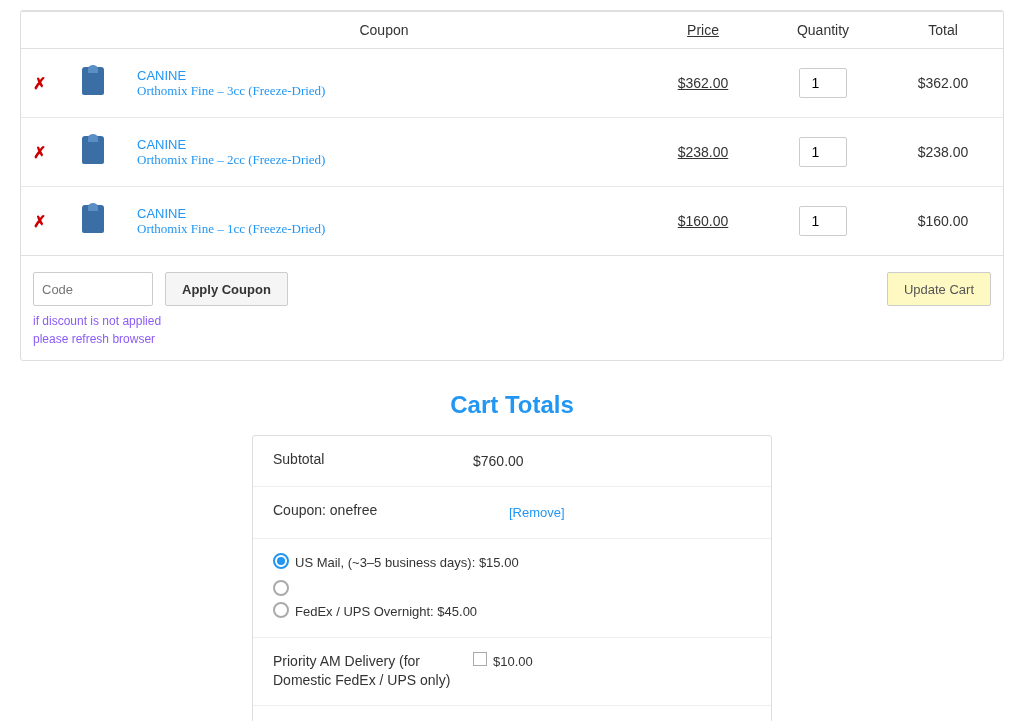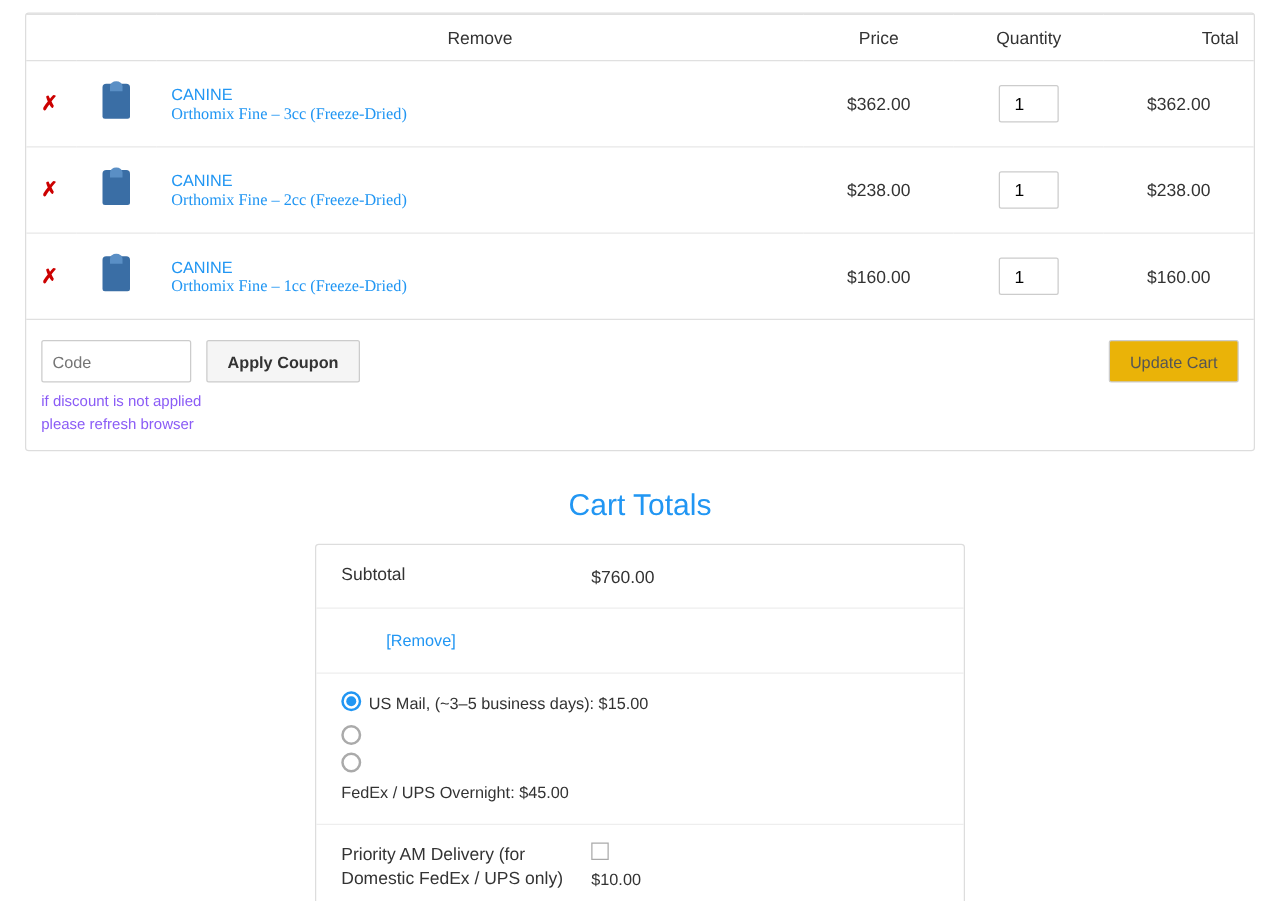--- a/index.html
+++ b/index.html
@@ -17,21 +17,21 @@
     }
 
     
     .cart-table {
       width: 100%;
       border-collapse: collapse;
       margin-bottom: 0;
     }
 
     .cart-table th {
-      text-align: right;
+      text-align: center;
       padding: 10px 12px;
       font-weight: normal;
       color: #333;
       border-bottom: 1px solid #e0e0e0;
       border-top: 1px solid #e0e0e0;
     }
 
     .cart-table th:nth-child(3),
     .cart-table th:nth-child(4),
     .cart-table th:nth-child(5) {
@@ -179,21 +179,21 @@
 
     .discount-note {
       font-size: 12px;
       color: #8b5cf6;
       line-height: 1.5;
     }
 
     .update-cart-btn {
       height: 34px;
       padding: 0 16px;
-      background: #eab308;
+      background: #fef9c3;
       border: 1px solid #ccc;
       font-size: 13px;
       cursor: pointer;
       border-radius: 2px;
       color: #555;
       align-self: flex-start;
     }
 
     
     .cart-container {
@@ -204,21 +204,21 @@
 
     
     .cart-totals-wrapper {
       display: flex;
       flex-direction: column;
       align-items: center;
     }
 
     .cart-totals-title {
       font-size: 24px;
-      font-weight: normal;
+      font-weight: bold;
       color: #2196F3;
       margin-bottom: 16px;
       text-align: center;
     }
 
     .cart-totals-box {
       width: 520px;
       border: 1px solid #ddd;
       border-radius: 3px;
       padding: 0;
@@ -262,21 +262,20 @@
     .shipping-option {
       display: flex;
       align-items: flex-start;
       gap: 6px;
       margin-bottom: 6px;
       font-size: 13px;
     }
 
     .shipping-option:last-child {
       margin-bottom: 0;
-      flex-direction: column;
     }
 
     .radio-btn {
       width: 16px;
       height: 16px;
       border-radius: 50%;
       border: 2px solid #aaa;
       display: inline-flex;
       align-items: center;
       justify-content: center;
@@ -301,36 +300,36 @@
       height: 14px;
       border: 1px solid #aaa;
       display: inline-block;
       background: #fff;
       flex-shrink: 0;
     }
 
     .col-remove { width: 40px; }
     .col-thumb { width: 60px; }
     .col-product { }
-    .col-price { width: 120px; text-align: center; }
+    .col-price { width: 120px; text-align: center; text-decoration: underline; }
     .col-qty { width: 120px; text-align: center; }
     .col-total { width: 120px; text-align: center; }
   </style>
 </head>
 <body>
 
 <div class="page-wrapper">
 
   <div class="cart-container">
     <table class="cart-table">
       <thead>
         <tr>
           <th class="col-remove"></th>
           <th class="col-thumb"></th>
-          <th class="col-product">Remove</th>
+          <th class="col-product">Coupon</th>
           <th class="col-price">Price</th>
           <th class="col-qty">Quantity</th>
           <th class="col-total">Total</th>
         </tr>
       </thead>
       <tbody id="cart-tbody">
       <tr>
       <td class="col-remove">
         <button class="remove-btn">✗</button>
       </td>
@@ -415,20 +414,21 @@
     <div class="cart-totals-title">Cart Totals</div>
 
     <div class="cart-totals-box">
 
       <div class="totals-row">
         <div class="totals-label">Subtotal</div>
         <div class="totals-value">$760.00</div>
       </div>
 
       <div class="totals-row">
+        <div class="totals-label">Coupon: onefree</div>
         <div class="totals-value">
           <a class="remove-link">[Remove]</a>
         </div>
       </div>
 
       <div class="totals-row">
         <div class="totals-value" id="shipping-options-container">
         <div class="shipping-option">
               <span class="radio-btn selected"></span>
               <span>US Mail, (~3–5 business days): $15.00</span>

